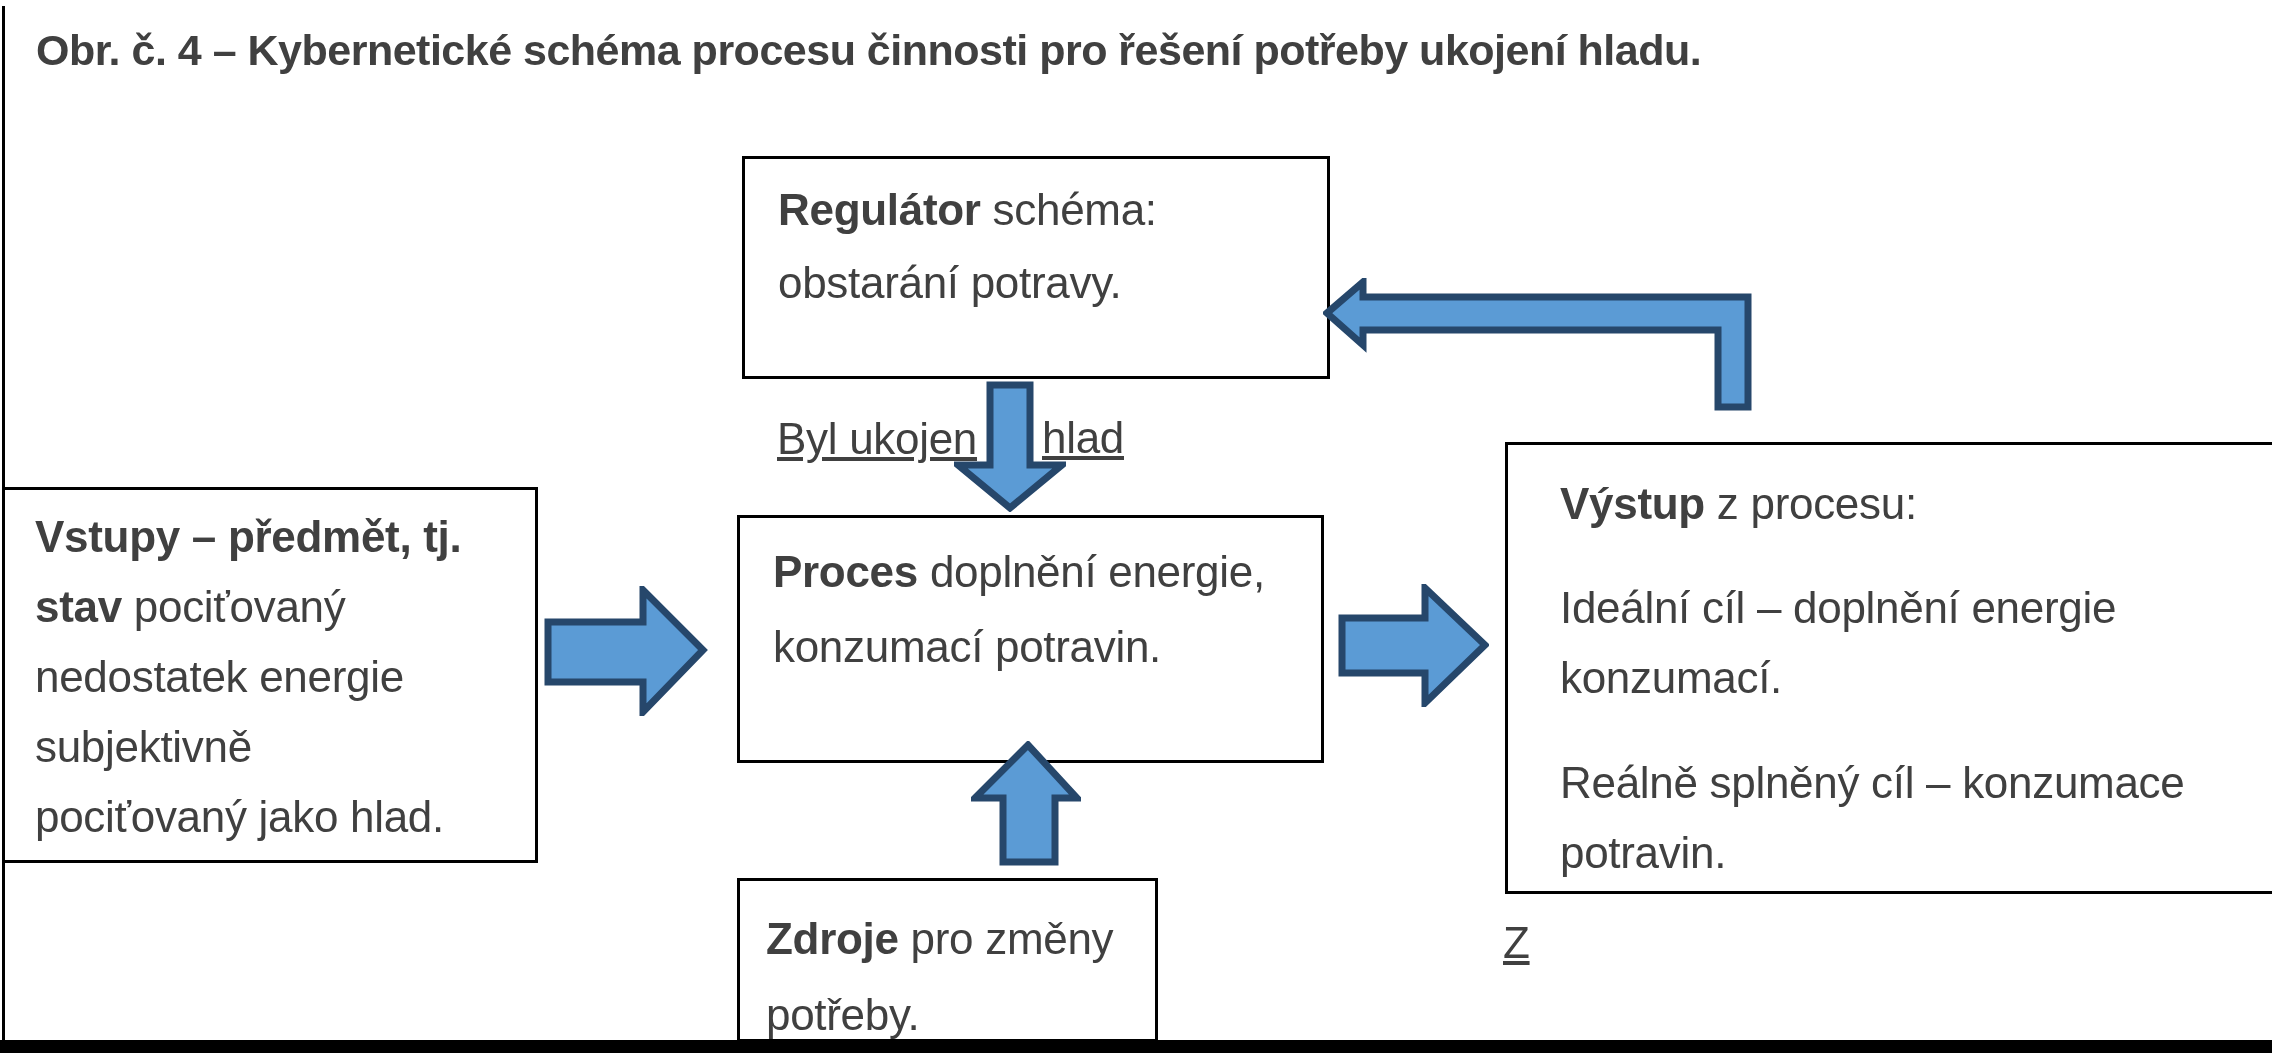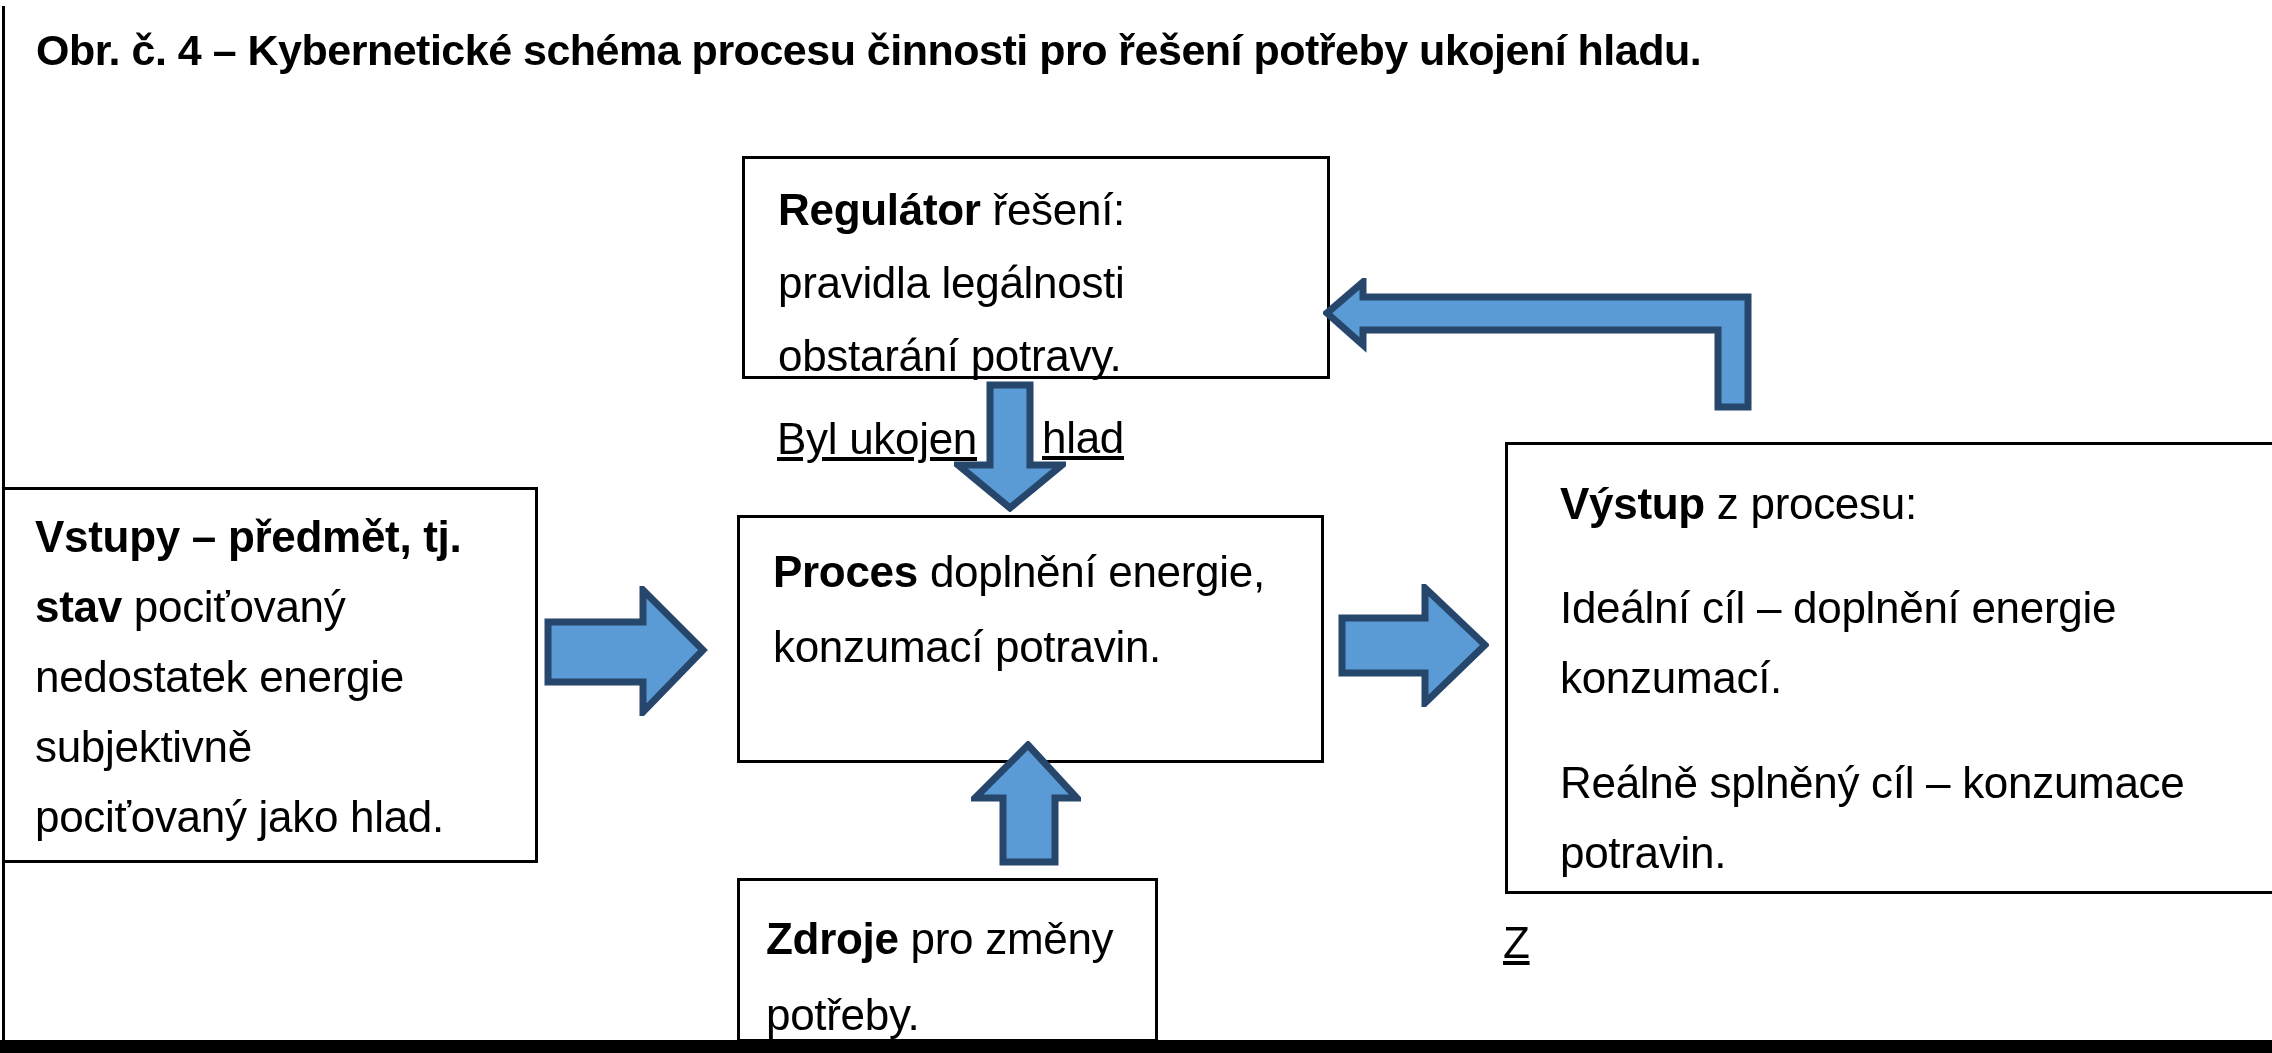--- a/index.html
+++ b/index.html
@@ -3,21 +3,21 @@
 <meta charset="utf-8">
 <style>
   html, body { margin: 0; padding: 0; background: #ffffff; }
   #page {
     position: relative;
     width: 2272px;
     height: 1053px;
     background: #ffffff;
     overflow: hidden;
     font-family: "Liberation Sans", sans-serif;
-    color: #000000;
+    color: #404040;
     letter-spacing: -0.3px;
   }
   .abs { position: absolute; }
   #fig-title {
     left: 36px; top: 26px;
     font-size: 43px; font-weight: bold;
     white-space: nowrap;
     letter-spacing: -0.5px;
   }
   .box {
@@ -55,22 +55,21 @@
 <body>
 
 <div id="page">
 
   <div id="page-left-border" class="abs"></div>
   <div id="bottom-bar" class="abs"></div>
 
   <div id="fig-title" class="abs">Obr. č. 4 – Kybernetické schéma procesu činnosti pro řešení potřeby ukojení hladu.</div>
 
   <div id="box-regulator" class="box">
-    <span class="line"><span class="b">Regulátor</span><span> řešení:</span></span>
-    <span class="line">pravidla legálnosti</span>
+    <span class="line"><span class="b">Regulátor</span><span> schéma:</span></span>
     <span class="line">obstarání potravy.</span>
   </div>
 
   <div id="box-vstupy" class="box">
     <span class="line b">Vstupy – předmět, tj.</span>
     <span class="line"><span class="b">stav</span><span> pociťovaný</span></span>
     <span class="line">nedostatek energie</span>
     <span class="line">subjektivně</span>
     <span class="line">pociťovaný jako hlad.</span>
   </div>

